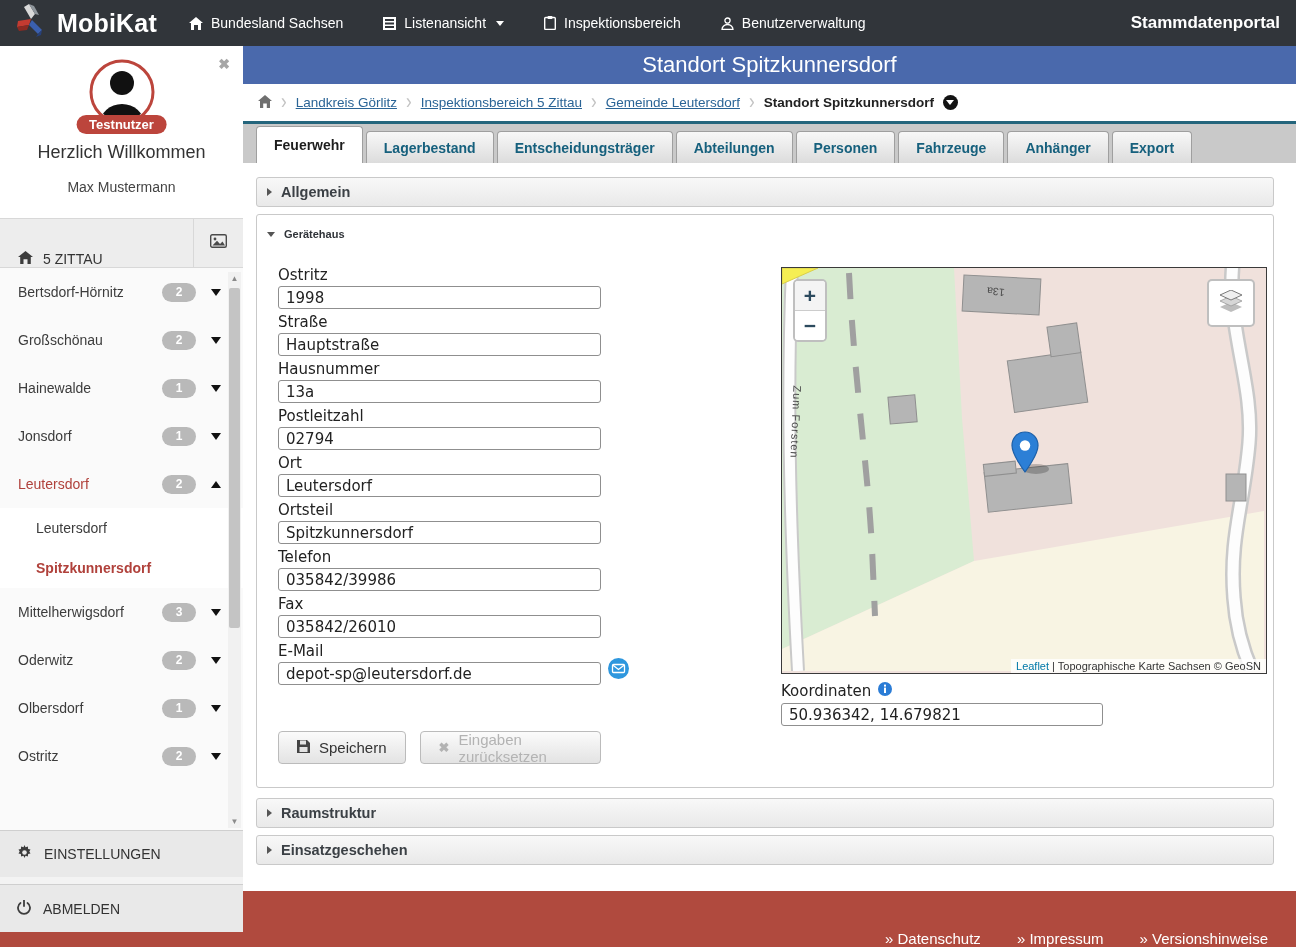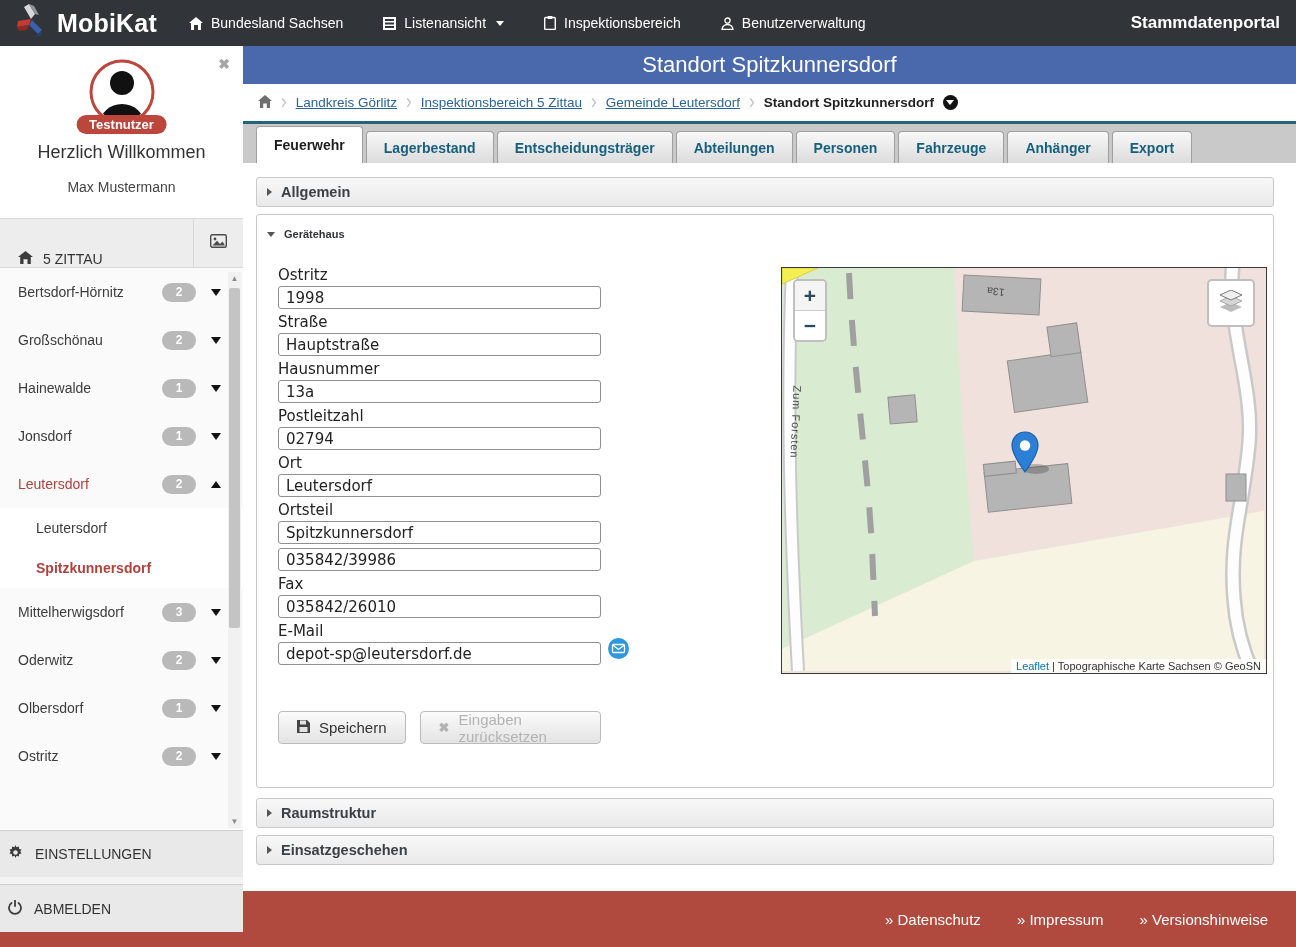--- a/index.html
+++ b/index.html
@@ -36,21 +36,21 @@
         border-radius:10px;min-width:34px;height:19px;line-height:19px;text-align:center;margin-right:15px;}
   .tri-down{width:0;height:0;border-left:5px solid transparent;border-right:5px solid transparent;border-top:7px solid #111;}
   .tri-up{width:0;height:0;border-left:5px solid transparent;border-right:5px solid transparent;border-bottom:7px solid #111;}
   .loc-item.red{color:#b0413b;}
   .sub-list{background:#fff;}
   .sub-item{height:40px;display:flex;align-items:center;padding-left:36px;font-size:14px;color:#3c3c3c;cursor:pointer;background:#fff;}
   .sub-item.red{color:#b0413b;font-weight:bold;}
   .sb-scroll{position:absolute;right:2px;top:226px;width:13px;height:556px;background:#f1f1f1;}
   .sb-scroll .arrow{position:absolute;left:0;width:13px;text-align:center;color:#8a8a8a;font-size:8px;}
   .sb-thumb{position:absolute;left:1px;top:16px;width:11px;height:340px;background:#c4c4c4;border-radius:2px;}
-  .side-btn{position:absolute;left:0;width:243px;display:flex;align-items:center;gap:12px;padding-left:8px;
+  .side-btn{position:absolute;left:0;width:243px;display:flex;align-items:center;gap:12px;padding-left:17px;
             box-sizing:border-box;background:#e9e9e9;border-top:1px solid #cfcfcf;color:#333;font-size:14px;cursor:pointer;}
   .btn-settings{top:784px;height:47px;}
   .btn-logout{top:838px;height:48px;text-align:right;}
   .side-gap{position:absolute;left:0;top:831px;width:243px;height:7px;background:#f3f3f3;}
 
   
   .title-bar{left:243px;top:46px;width:1053px;height:38px;background:#4a69ac;color:#fff;font-size:22px;
              display:flex;align-items:center;justify-content:center;}
   .breadcrumb{left:243px;top:84px;width:1053px;height:37px;background:#fff;display:flex;align-items:center;
               padding-left:15px;box-sizing:border-box;font-size:13.5px;gap:9px;}
@@ -110,21 +110,21 @@
                 font-size:11px;color:#4a4a4a;letter-spacing:1px;z-index:3;}
   .bldg-label{position:absolute;font-size:10.5px;color:#4a4a4a;transform:rotate(186deg);z-index:3;}
   .lbl-13a{left:205px;top:18px;} .lbl-134{left:26px;top:10px;font-size:9.5px;}
   .marker{position:absolute;left:227px;top:163px;z-index:4;}
   .coords{position:absolute;left:524px;top:429px;font-family:"DejaVu Sans",sans-serif;}
   .coords .lab{display:flex;align-items:center;gap:7px;font-size:15px;color:#222;margin-bottom:3px;}
   .coords input{width:322px;box-sizing:border-box;border:1px solid #8f8f8f;border-radius:3px;padding:2px 7px;
                 font-family:"DejaVu Sans",sans-serif;font-size:15px;color:#222;height:23px;}
 
   
-  .footer{left:0;top:891px;width:1296px;height:56px;background:#b04a3e;display:flex;align-items:center;
+  .footer{left:0;top:891px;width:1296px;height:56px;background:#b04a3e;display:flex;align-items:flex-end;
           justify-content:flex-end;gap:36px;padding-right:28px;box-sizing:border-box;}
   .footer a{color:#fff;font-size:15px;text-decoration:none;cursor:pointer;}
 </style>
 </head>
 <body>
 
 <div class="abs navbar">
   <div class="brand">
     <span>
       <svg width="34" height="34" viewBox="0 0 34 34">
@@ -360,21 +360,21 @@
         <div class="field"><label>Straße</label>
           <input value="Hauptstraße" style=""></div>
         <div class="field"><label>Hausnummer</label>
           <input value="13a" style=""></div>
         <div class="field"><label>Postleitzahl</label>
           <input value="02794" style=""></div>
         <div class="field"><label>Ort</label>
           <input value="Leutersdorf" style=""></div>
         <div class="field"><label>Ortsteil</label>
           <input value="Spitzkunnersdorf" style=""></div>
-        <div class="field">
+        <div class="field"><label>Telefon</label>
           <input value="035842/39986" style=""></div>
         <div class="field"><label>Fax</label>
           <input value="035842/26010" style=""></div>
         <div class="field"><label>E-Mail</label>
           <input value="depot-sp@leutersdorf.de" style="">
           <span class="mail-ico">
             <svg width="21" height="21" viewBox="0 0 21 21">
                 <circle cx="10.5" cy="10.5" r="10.5" fill="#2e97de"></circle>
                 <rect x="4.5" y="6.5" width="12" height="8" rx="1" fill="none" stroke="#fff" stroke-width="1.3"></rect>
                 <path d="M5 7.2 L10.5 11.5 16 7.2" fill="none" stroke="#fff" stroke-width="1.3"></path>
@@ -454,20 +454,33 @@
               <polygon points="13,6 2,11 13,16 24,11" fill="#d6d6d6" stroke="#9a9a9a" stroke-width="0.8"></polygon>
               <polygon points="13,0 2,5 13,10 24,5" fill="#efefef" stroke="#7a7a7a" stroke-width="1"></polygon>
             </svg>
           </span>
         </div>
         <div class="attribution">
           <span class="lf">Leaflet</span><span> | Topographische Karte Sachsen © GeoSN</span>
         </div>
       </div>
 
+      <div class="coords">
+        <div class="lab">
+          <span>Koordinaten</span>
+          <span>
+            <svg width="14" height="14" viewBox="0 0 14 14">
+                <circle cx="7" cy="7" r="7" fill="#2a7cd6"></circle>
+                <rect x="6" y="5.6" width="2" height="5.4" fill="#fff"></rect>
+                <rect x="6" y="2.6" width="2" height="2" fill="#fff"></rect>
+              </svg>
+          </span>
+        </div>
+        <input value="50.936342, 14.679821" style="">
+      </div>
     </div>
   </div>
 
   <div class="acc mb7">
     <span class="acc-tri-r"></span>
     <span>Raumstruktur</span>
   </div>
   <div class="acc">
     <span class="acc-tri-r"></span>
     <span>Einsatzgeschehen</span>

